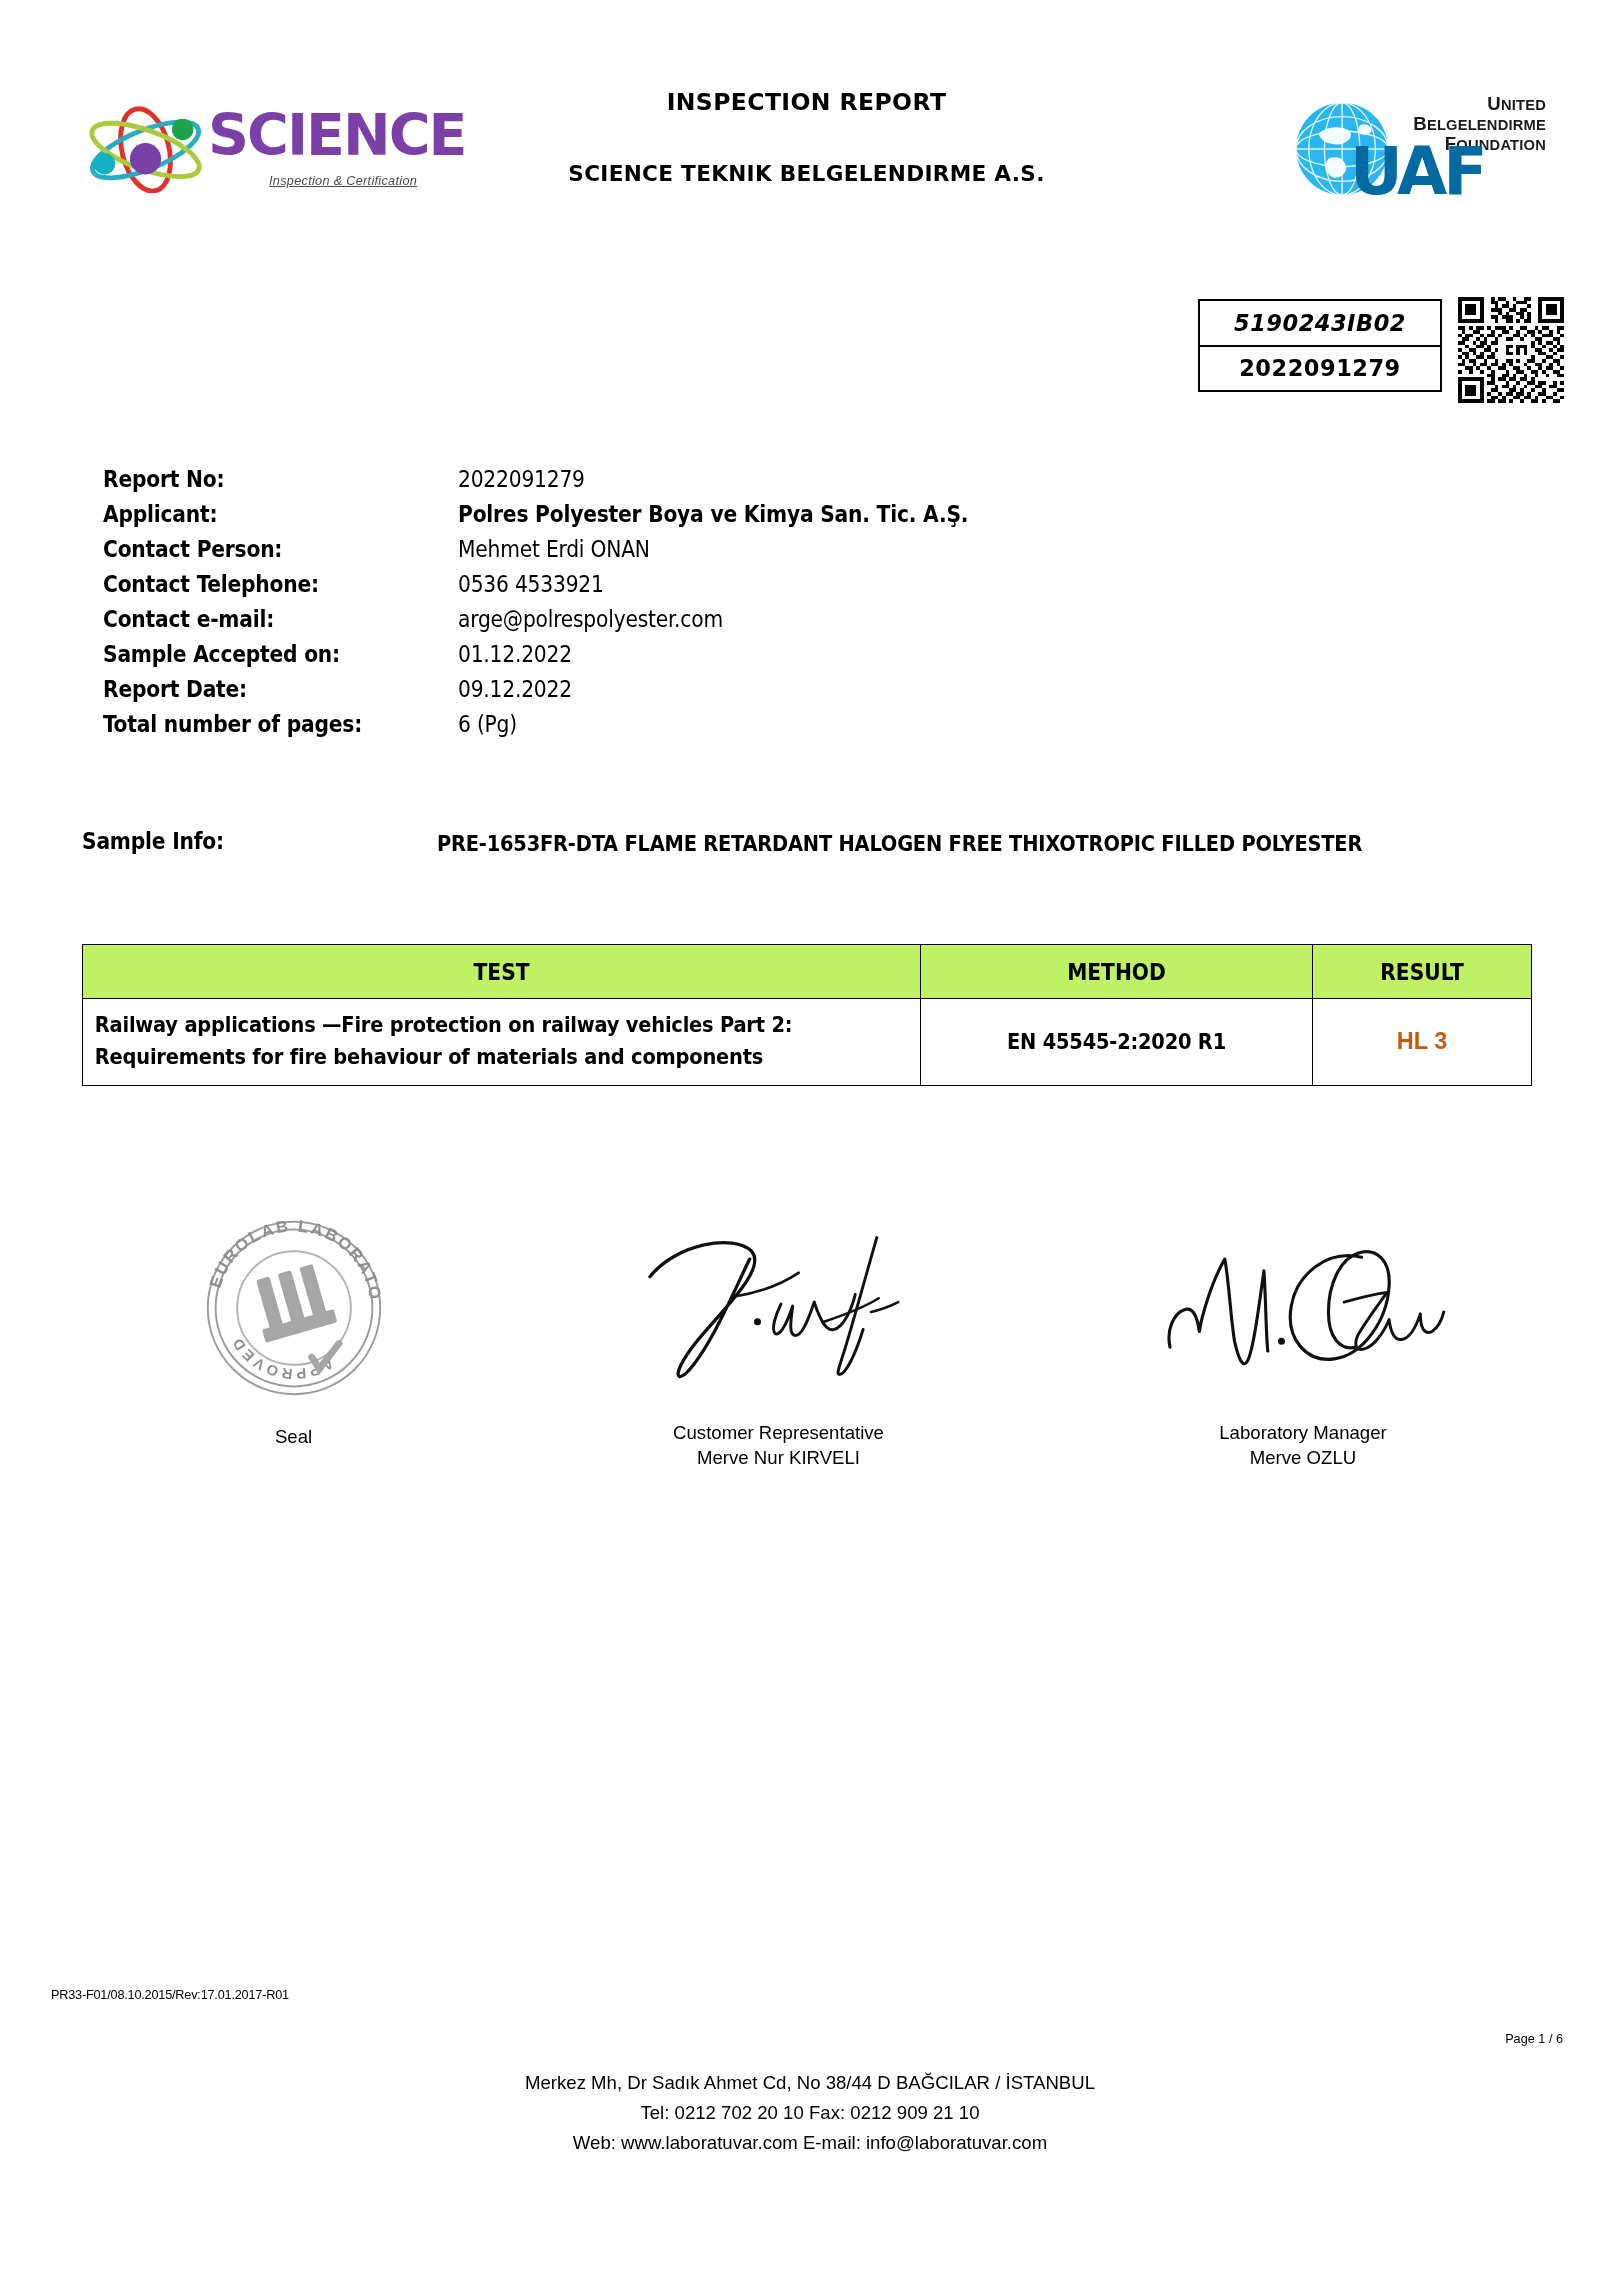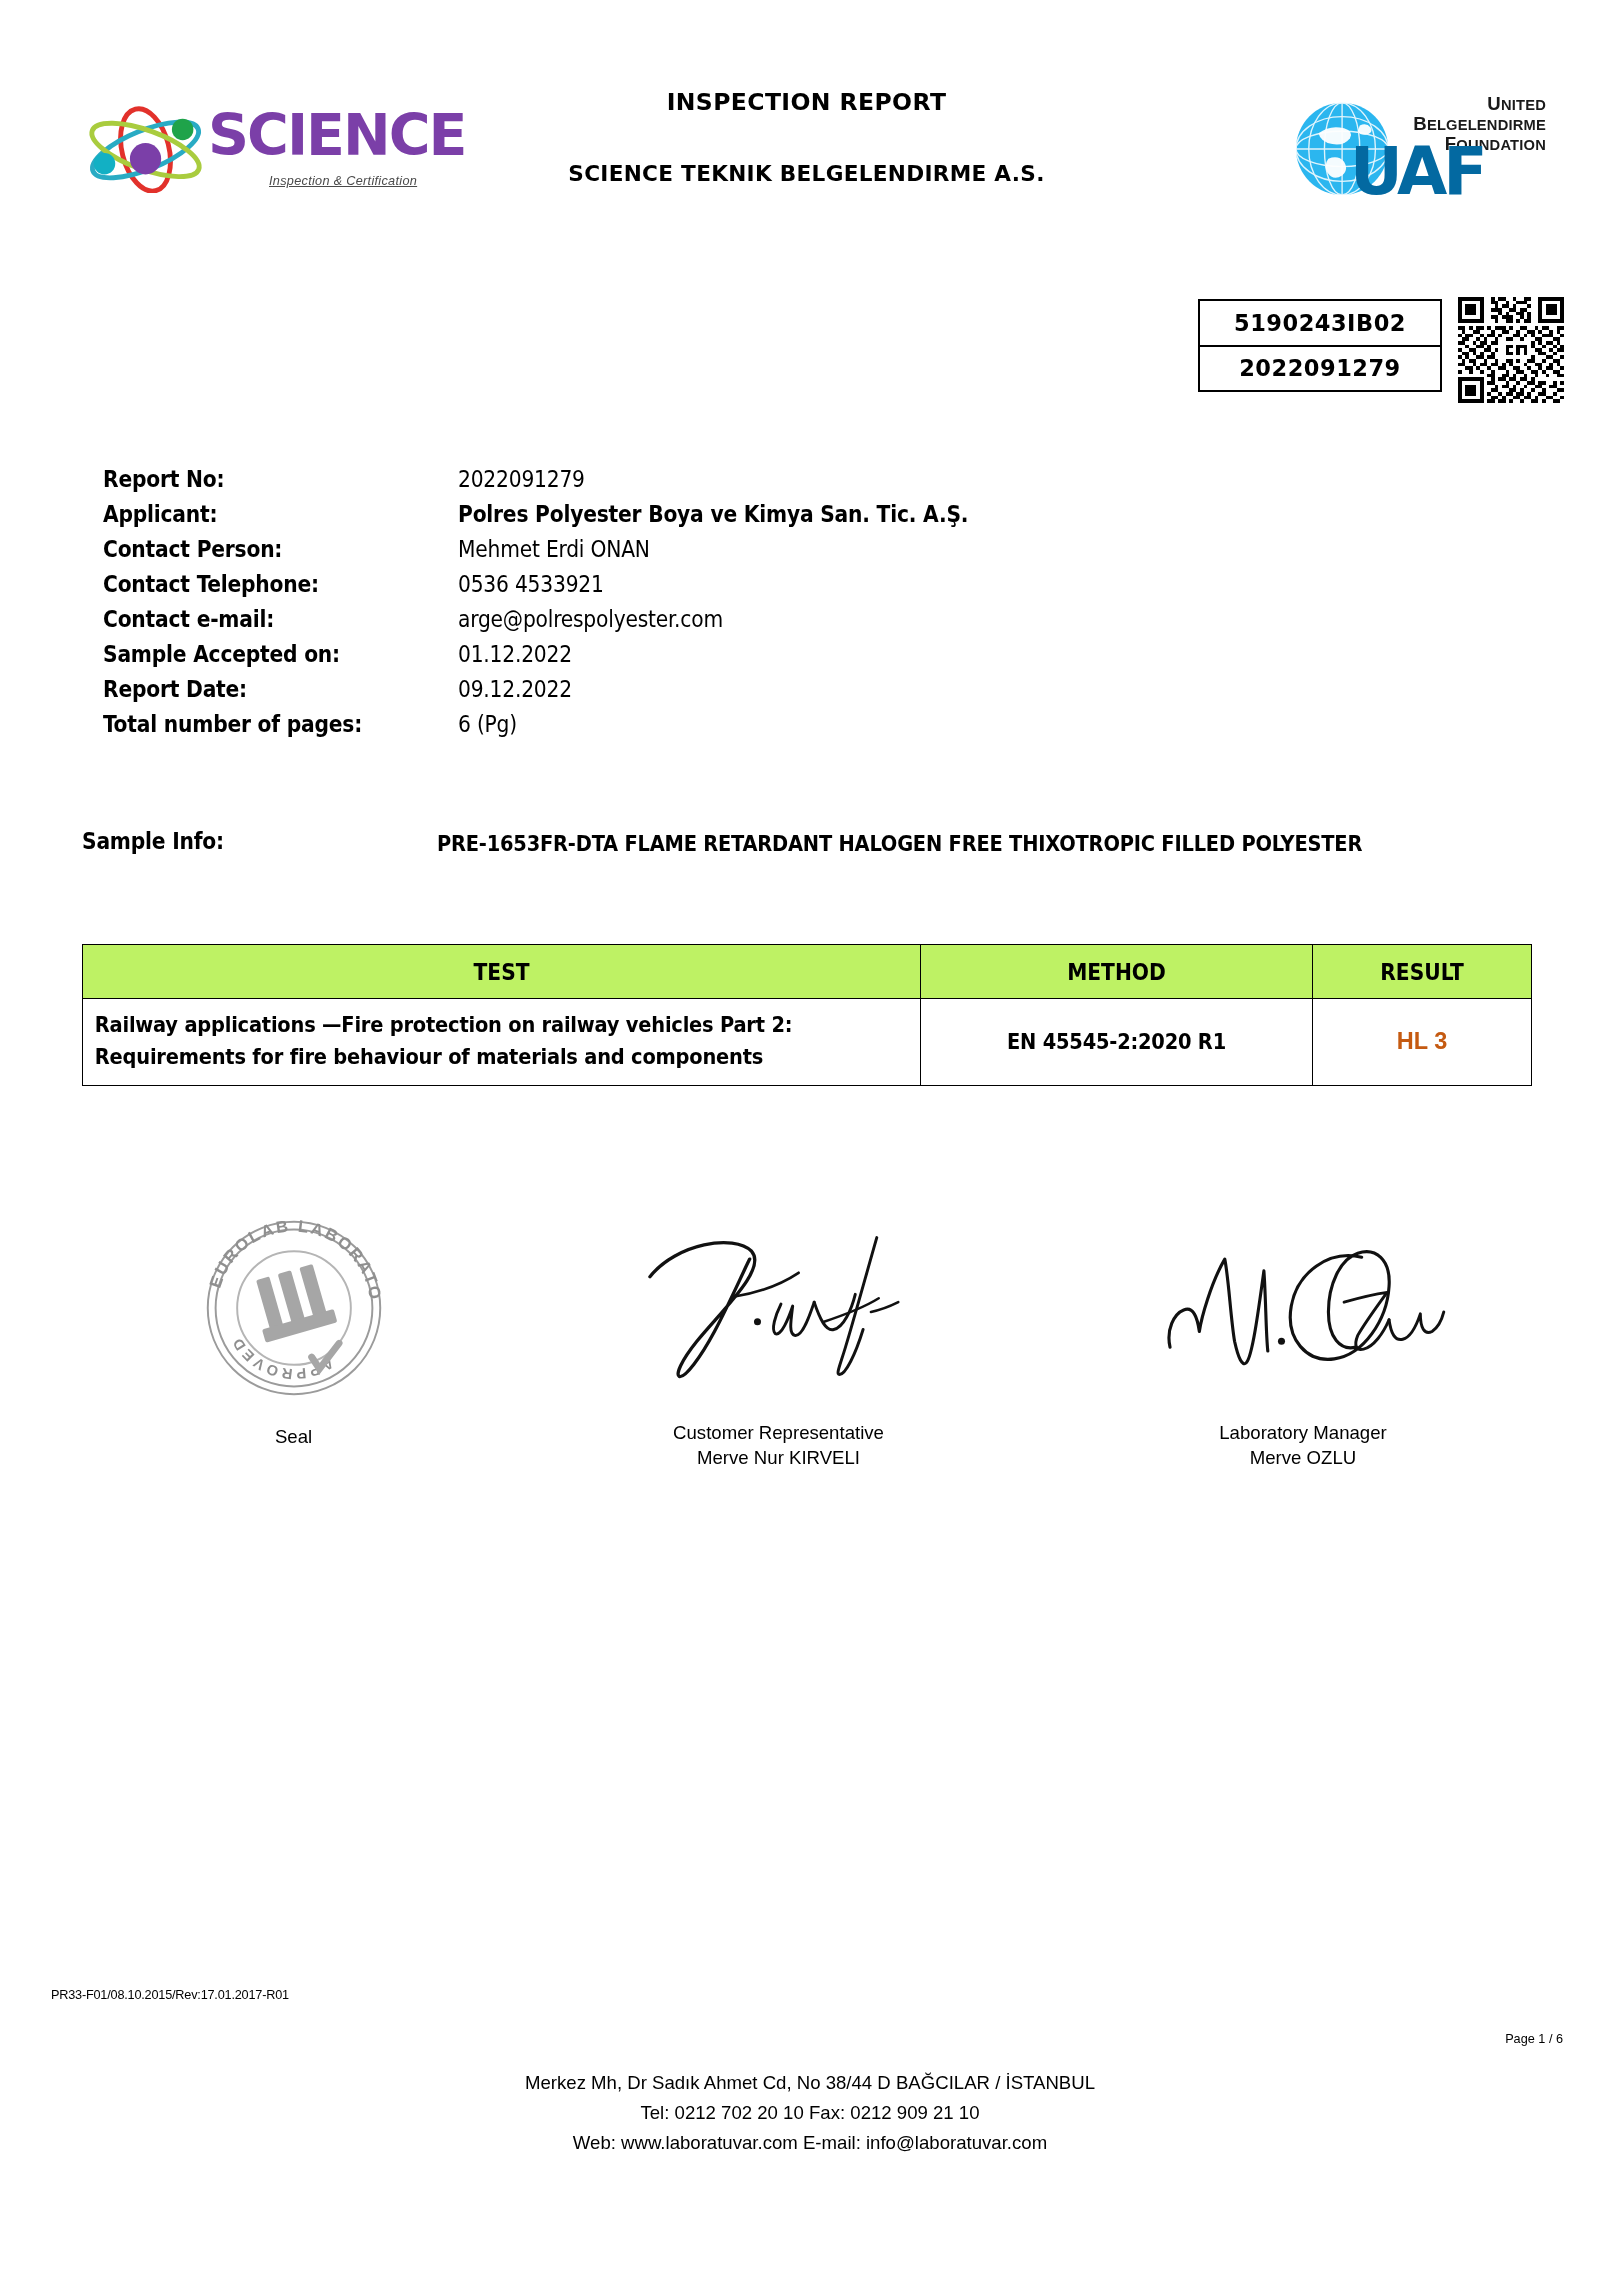--- a/index.html
+++ b/index.html
@@ -32,21 +32,21 @@
     font-family:"Liberation Sans",sans-serif;font-weight:700;line-height:1.08;color:#1a1a1a;}
   .uaf-txt div{font-size:14.7px;letter-spacing:0.2px;}
   .uaf-txt div:first-letter{font-size:18.6px;}
   .uaf-letters{position:absolute;left:57px;top:57px;font-family:"DejaVu Sans",sans-serif;
     font-weight:700;font-size:65px;color:#0369a1;letter-spacing:-3.9px;line-height:1;}
 
   
   .codebox{position:absolute;left:1198px;top:299px;width:240px;border:2px solid #000;}
   .codebox div{font-family:"DejaVu Sans",sans-serif;font-weight:700;font-size:22.5px;
     text-align:center;padding:8.8px 0;letter-spacing:0.5px;}
-  .codebox div:first-child{border-bottom:2px solid #000;}
+  .codebox div:first-child{border-bottom:2px solid #000;font-style:italic;}
   .qr{position:absolute;left:1458px;top:297px;width:106px;height:106px;}
 
   
   .info{position:absolute;left:74px;top:466px;width:1274px;margin-left:29px;}
   .info-row{display:flex;align-items:baseline;height:35px;}
   .lbl{width:355px;font-family:"DejaVu Sans Condensed","DejaVu Sans",sans-serif;
     font-weight:700;font-size:22.5px;letter-spacing:-0.2px;}
   .val{font-family:"DejaVu Sans Condensed","DejaVu Sans",sans-serif;
     font-size:22.5px;letter-spacing:-0.2px;}
   .val.bold{font-weight:700;}

